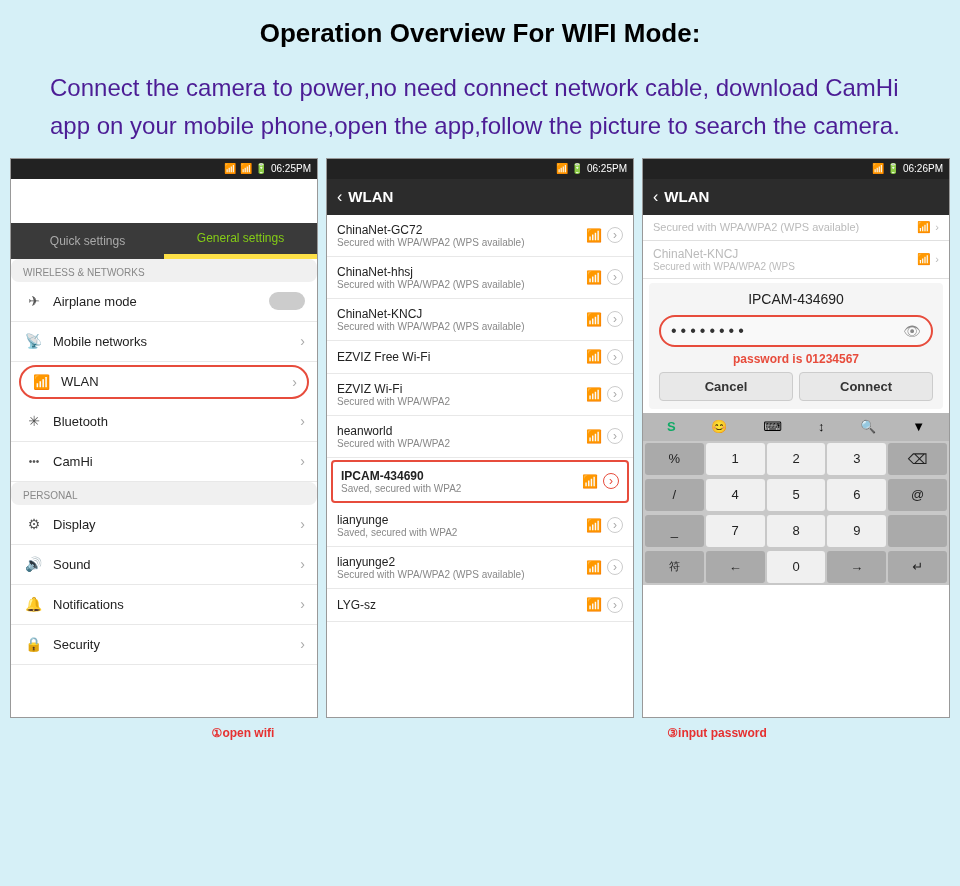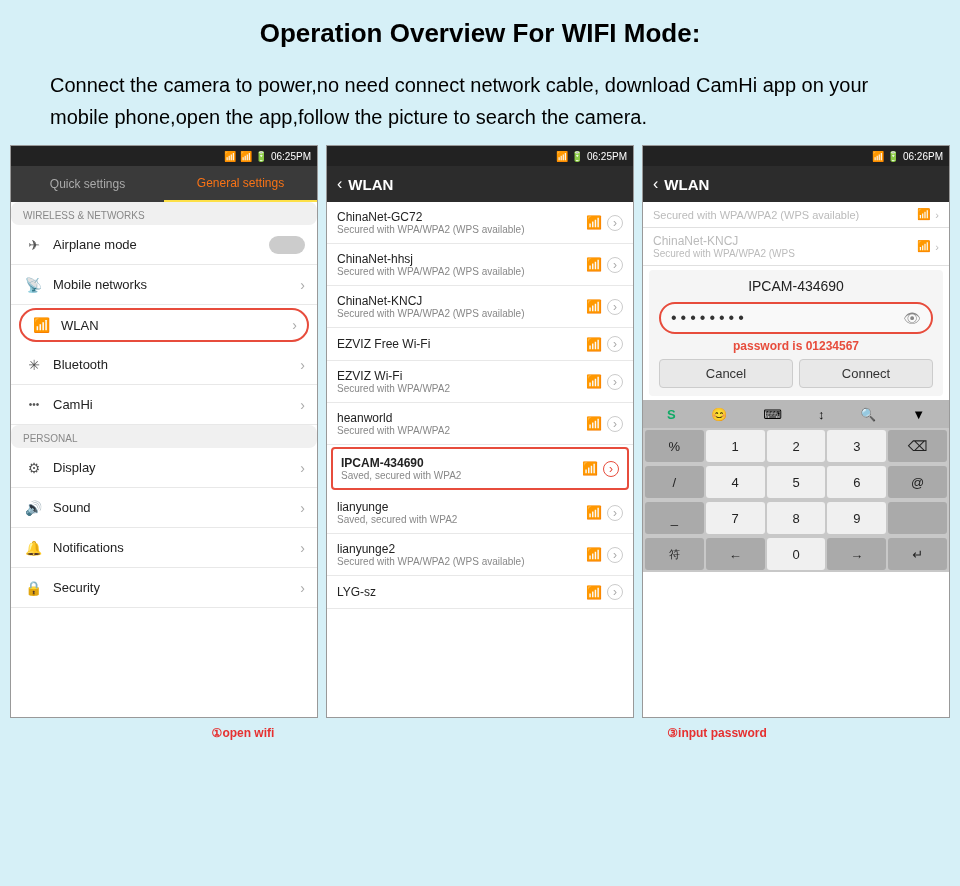--- a/index.html
+++ b/index.html
@@ -28,22 +28,22 @@
       font-size: 26px;
       font-weight: 900;
       color: #000;
     }
 
     .description-section {
       padding: 10px 50px 12px;
     }
 
     .description-text {
-      font-size: 20px;
-      color: #000000;
+      font-size: 24px;
+      color: #4c1d95;
       line-height: 1.6;
     }
 
     .screenshots-row {
       display: flex;
       flex-direction: row;
       padding: 0 10px;
       gap: 8px;
       flex: 1;
     }
@@ -72,36 +72,37 @@
       display: flex;
       align-items: center;
       gap: 3px;
     }
 
     
     .s1-header {
       background: #3a3a3a;
       display: flex;
       height: 36px;
+      margin-top: 44px;
     }
 
     .s1-header-tab {
       flex: 1;
       text-align: center;
       font-size: 12px;
       color: #aaa;
       height: 100%;
       display: flex;
       align-items: center;
       justify-content: center;
     }
 
     .s1-header-tab.active {
-      color: #f97316;
-      border-bottom: 2px solid #fde047;
+      color: #84cc16;
+      border-bottom: 5px solid #fde047;
     }
 
     .s1-section-label {
       font-size: 10px;
       color: #888;
       padding: 8px 12px 4px;
       background: #f0f0f0;
       border-radius: 8px;
     }
 
@@ -237,20 +238,21 @@
       text-align: center;
       color: #e74c3c;
       font-size: 12px;
       font-weight: bold;
       margin-bottom: 6px;
     }
 
     .dialog-buttons {
       display: flex;
       gap: 6px;
+      font-weight: bold;
     }
 
     .dialog-btn {
       flex: 1;
       text-align: center;
       padding: 6px;
       border-radius: 4px;
       font-size: 13px;
       border: 1px solid #ccc;
       background: #e8e8e8;

